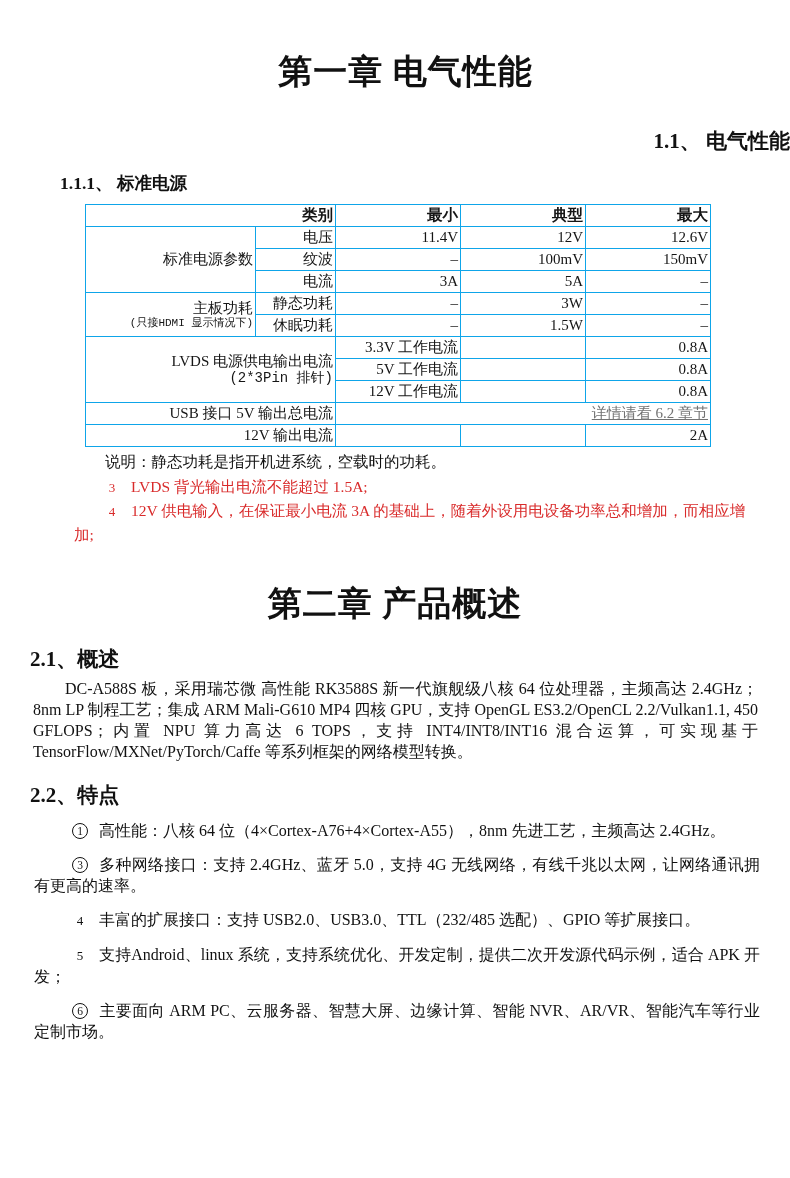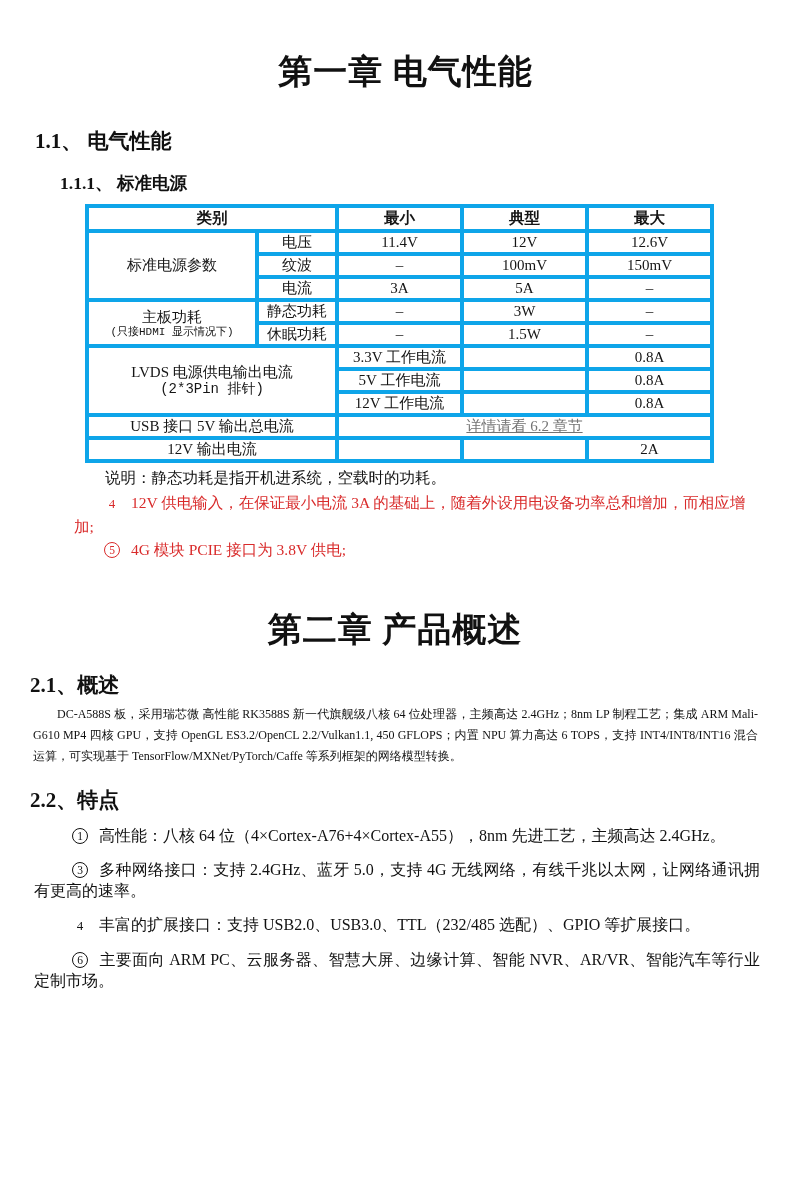--- a/index.html
+++ b/index.html
@@ -13,47 +13,47 @@
     overflow: hidden;
   }
   .chapter-title {
     text-align: center;
     font-size: 34px;
     font-weight: bold;
     line-height: 52px;
     letter-spacing: 1px;
   }
   #chapter1-title { margin-top: 46px; margin-left: 21px; }
-  #chapter2-title { margin-top: 43px; }
+  #chapter2-title { margin-top: 32px; }
   .h2 {
     font-size: 21px;
     font-weight: bold;
     line-height: 26px;
   }
-  #sec-1-1 { margin: 30px 0 0 35px; }
+  #sec-1-1 { margin: 30px 0 0 35px; text-align: right; }
   #sec-2-1 { margin: 16px 0 0 30px; }
   #sec-2-2 { margin: 20px 0 0 30px; }
   .h3 {
     font-size: 17.5px;
     font-weight: bold;
     line-height: 22px;
     margin: 18px 0 0 60px;
   }
   
   table.spec {
     border-collapse: collapse;
     margin: 10px 0 0 85px;
     width: 625px;
     table-layout: fixed;
     font-size: 15px;
     color: #151515;
   }
   table.spec td, table.spec th {
-    border: 4px solid #0ea5e9;
-    text-align: center;
+    border: 1px solid #0ea5e9;
+    text-align: right;
     vertical-align: middle;
     height: 22px;
     padding: 0 2px;
     overflow: hidden;
   }
   table.spec th { font-weight: bold; font-size: 15.5px; }
   .sublabel { display: block; font-size: 11px; line-height: 12px; font-family: Liberation Mono, monospace; }
   .grouplabel { line-height: 16px; }
   a.doc-link {
     color: #737373;
@@ -92,21 +92,21 @@
     display: inline-block;
     width: 16px;
     text-align: center;
     font-size: 13px;
     text-indent: 0;
     margin-right: 11px;
   }
   
   .body-para {
     margin: 6px 32px 0 33px;
-    font-size: 12px;
+    font-size: 16px;
     line-height: 21px;
     text-indent: 2em;
     text-align: justify;
   }
   .features {
     margin: 12px 30px 0 34px;
   }
   .features p {
     text-indent: 38px;
     font-size: 16px;
@@ -204,30 +204,31 @@
     <td></td>
     <td></td>
     <td>2A</td>
   </tr>
 </tbody>
   </table>
 
 <p class="note-intro">说明：静态功耗是指开机进系统，空载时的功耗。</p>
 
 <div class="notes">
+  <p><span class="plain-num">3</span><span>LVDS 背光输出电流不能超过 1.5A;</span></p>
   <p><span class="plain-num">4</span><span>12V 供电输入，在保证最小电流 3A 的基础上，随着外设用电设备功率总和增加，而相应增加;</span></p>
-  <p><span class="circ-num">5</span><span>4G 模块 PCIE 接口为 3.8V 供电;</span></p>
 </div>
 
 <h1 id="chapter2-title" class="chapter-title">第二章 产品概述</h1>
 
 <h2 id="sec-2-1" class="h2">2.1、概述</h2>
 
 <p class="body-para">DC-A588S 板，采用瑞芯微 高性能 RK3588S 新一代旗舰级八核 64 位处理器，主频高达 2.4GHz；8nm LP 制程工艺；集成 ARM Mali-G610 MP4 四核 GPU，支持 OpenGL ES3.2/OpenCL 2.2/Vulkan1.1, 450 GFLOPS；内置 NPU 算力高达 6 TOPS，支持 INT4/INT8/INT16 混合运算，可实现基于 TensorFlow/MXNet/PyTorch/Caffe 等系列框架的网络模型转换。</p>
 
 <h2 id="sec-2-2" class="h2">2.2、特点</h2>
 
 <div class="features">
   <p><span class="circ-num">1</span><span>高性能：八核 64 位（4×Cortex-A76+4×Cortex-A55），8nm 先进工艺，主频高达 2.4GHz。</span></p>
   <p><span class="circ-num">3</span><span>多种网络接口：支持 2.4GHz、蓝牙 5.0，支持 4G 无线网络，有线千兆以太网，让网络通讯拥有更高的速率。</span></p>
   <p><span class="plain-num">4</span><span>丰富的扩展接口：支持 USB2.0、USB3.0、TTL（232/485 选配）、GPIO 等扩展接口。</span></p>
+  <p><span class="plain-num">5</span><span>支持Android、linux 系统，支持系统优化、开发定制，提供二次开发源代码示例，适合 APK 开发；</span></p>
   <p><span class="circ-num">6</span><span>主要面向 ARM PC、云服务器、智慧大屏、边缘计算、智能 NVR、AR/VR、智能汽车等行业定制市场。</span></p>
 </div>
 
 </body></html>

